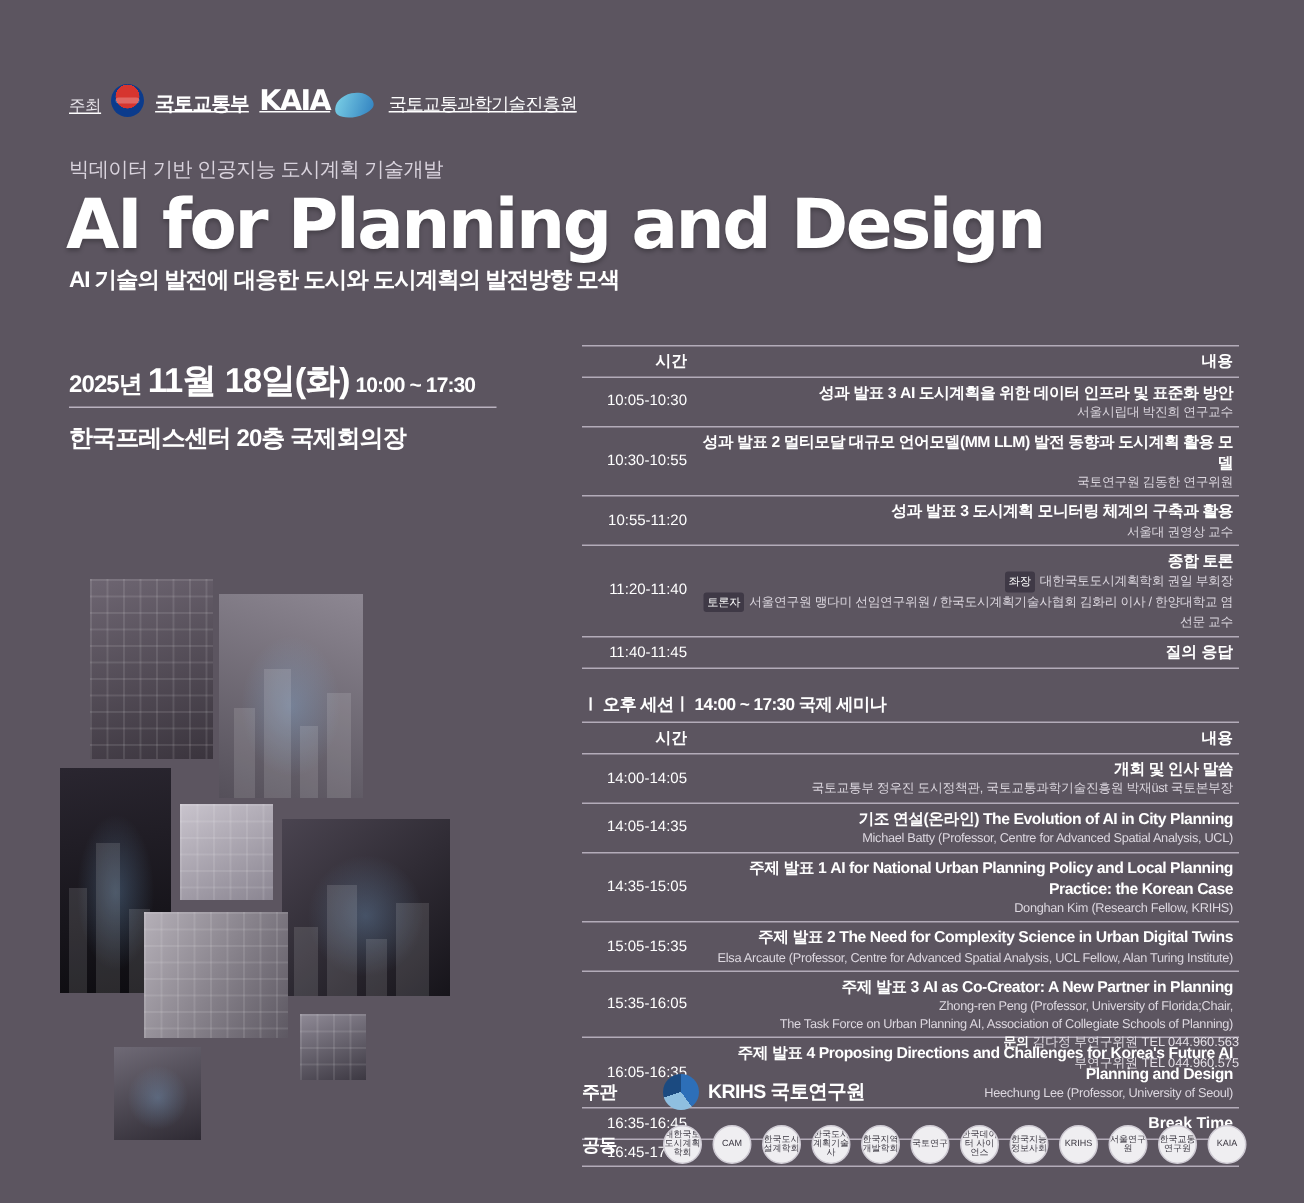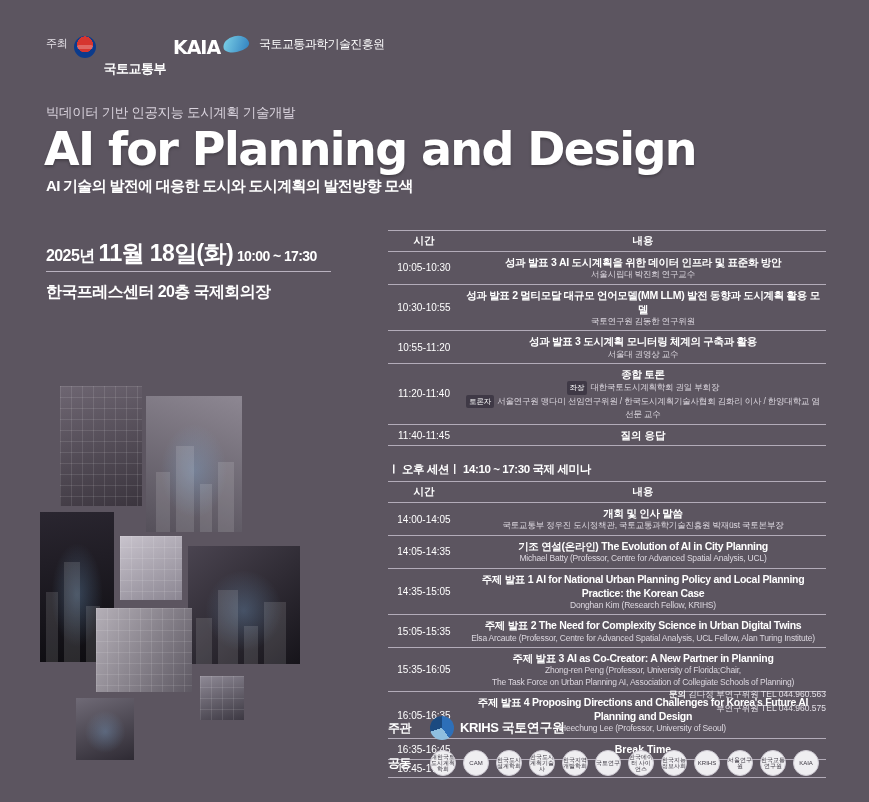--- a/index.html
+++ b/index.html
@@ -8,21 +8,21 @@
     width: 869px; height: 802px;
     background: #5c5560;
     font-family: "Liberation Sans", sans-serif;
     color: #ffffff;
     position: relative;
     overflow: hidden;
   }
   
   .host-bar {
     position:absolute; left:46px; top:36px;
-    display:flex; align-items:flex-start; gap:7px;
+    display:flex; align-items:flex-end; gap:7px;text-decoration:underline;
   }
   .host-label { font-size:11px; color:#e8e4ea; letter-spacing:-.3px; }
   .rok-emblem {
     width:22px; height:22px; border-radius:50%;
     background: radial-gradient(circle at 50% 38%, #d6352f 0 45%, #0b3b8c 46% 100%);
     position:relative; flex:0 0 auto;
   }
   .rok-emblem:after{
     content:""; position:absolute; left:3px; top:9px; width:16px; height:4px;
     background:rgba(255,255,255,.25); border-radius:2px;
@@ -112,21 +112,21 @@
     font-size:11.5px; font-weight:bold; color:#ffffff; letter-spacing:-.4px;
     margin-bottom:4px;
   }
   table.prog-table{
     width:100%; border-collapse:collapse; table-layout:fixed;
   }
   table.prog-table th, table.prog-table td{
     border-top:1px solid #b3acb9;
     border-bottom:1px solid #b3acb9;
     padding:3px 4px 3px 2px;
-    vertical-align:middle; text-align:center;
+    vertical-align:middle; text-align:right;
   }
   table.prog-table tr td{ border-top:none; }
   table.prog-table tr:first-child th{ border-bottom:1px solid #b3acb9; }
   col.c-time{ width:74px; }
   th.th-time, th.th-body{
     font-size:10.5px; font-weight:bold; color:#ffffff; padding-top:3px; padding-bottom:3px;
   }
   td.td-time{ font-size:10px; color:#ffffff; white-space:nowrap; }
   td.td-body{ font-size:10px; color:#ffffff; line-height:1.35; }
   .row-title{ font-size:10.5px; font-weight:bold; color:#ffffff; letter-spacing:-.3px; }
@@ -139,21 +139,21 @@
   }
   .plain-bold{ font-size:10.5px; font-weight:bold; color:#fff; }
   .contact{
     position:absolute; right:0px; top:688px; text-align:right;
     font-size:8.5px; color:#e4e0e7; line-height:1.6;
   }
   .contact b{ color:#fff; }
 
   
   .sponsors { position:absolute; left:388px; top:716px; width:450px; }
-  .sp-row { display:flex; align-items:center; gap:8px; margin-bottom:10px; }
+  .sp-row { display:flex; align-items:center; gap:20px; margin-bottom:10px; }
   .sp-label { font-size:12px; font-weight:bold; color:#fff; width:34px; letter-spacing:-.5px; }
   .krihs-logo{ display:flex; align-items:center; gap:6px; }
   .krihs-circle{
     width:24px; height:24px; border-radius:50%;
     background:conic-gradient(#2d6fb8 0 40%, #8fbfe0 40% 70%, #1b4a80 70% 100%);
   }
   .krihs-text{ font-size:13px; font-weight:bold; color:#fff; letter-spacing:-.4px; }
   .emblems{ display:flex; align-items:center; gap:7px; flex-wrap:nowrap; }
   .em{
     width:26px; height:26px; border-radius:50%;
@@ -272,21 +272,21 @@
     </tr>
     <tr>
       <td class="td-time">11:40-11:45</td>
       <td class="td-body">
         <span class="plain-bold">질의 응답</span>
       </td>
     </tr>
   </tbody>
     </table>
 
-  <div class="sess-head" style="margin-top:16px;">Ⅰ 오후 세션ㅣ 14:10 ~ 17:30 국제 세미나</div>
+  <div class="sess-head" style="margin-top:16px;">Ⅰ 오후 세션ㅣ 14:00 ~ 17:30 국제 세미나</div>
   <table class="prog-table">
     <colgroup>
         <col class="c-time">
         <col>
       </colgroup>
     <tbody>
         <tr>
       <th class="th-time">시간</th>
       <th class="th-body">내용</th>
     </tr>

